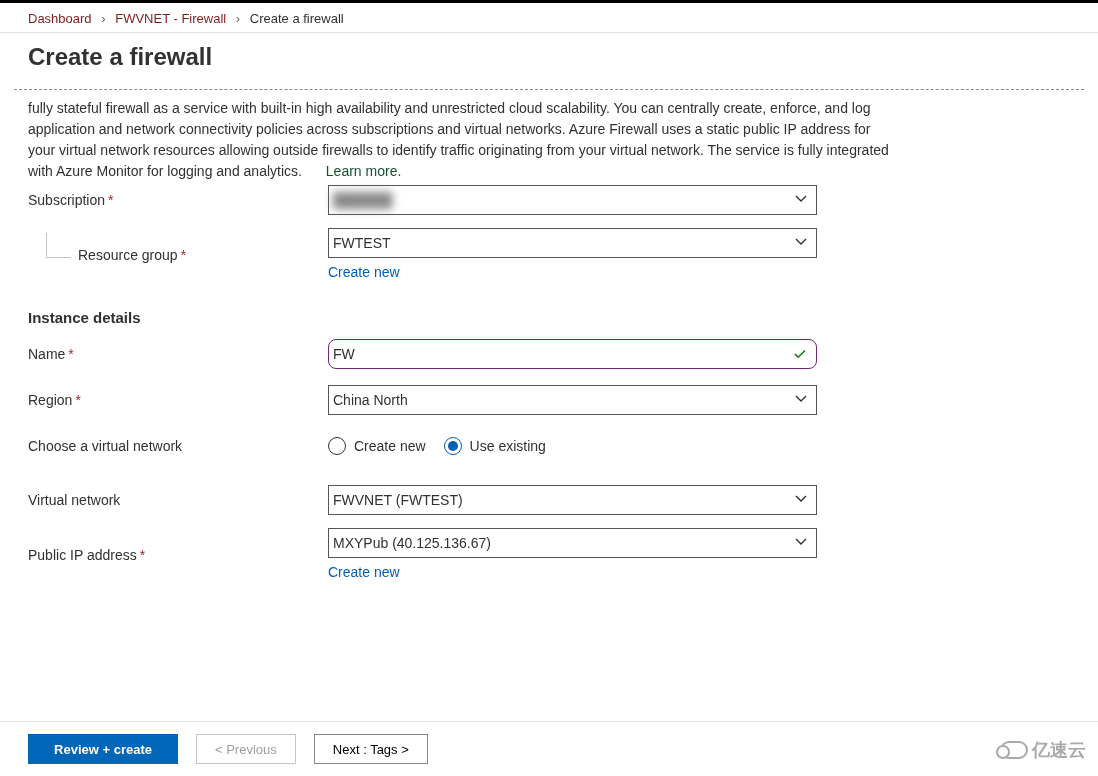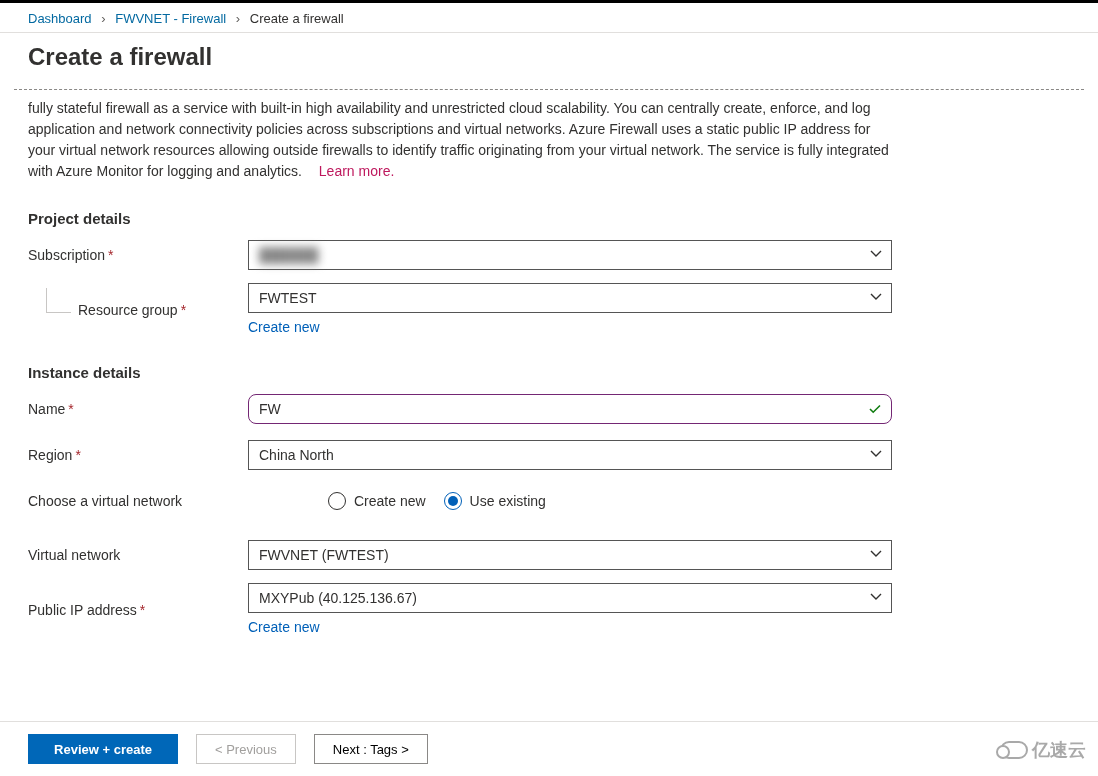--- a/index.html
+++ b/index.html
@@ -1,39 +1,39 @@
 <!DOCTYPE html>
 <html><head>
 <meta charset="utf-8">
 <style>
   * { box-sizing: border-box; font-family: "Segoe UI", Arial, sans-serif; }
   body { margin: 0; background: #fff; color: #323130; width: 1098px; }
   .topbar { height: 3px; background: #000; }
   .breadcrumb { padding: 8px 28px 6px; font-size: 13px; border-bottom: 1px solid #e1dfdd; }
-  .breadcrumb a { color: #0369a1; text-decoration: none; }
+  .breadcrumb a { color: #7f1d1d; text-decoration: none; }
   .breadcrumb .sep { color: #605e5c; margin: 0 6px; display: inline-block; }
   .breadcrumb .current { color: #323130; }
   .page-title { font-size: 24px; font-weight: 600; padding: 10px 28px 18px; }
   .dashed-sep { border-top: 1px dashed #8a8886; margin: 0 14px 0 14px; }
   .content { padding: 6px 28px 90px; max-width: 920px; }
   .desc { font-size: 14px; color: #323130; line-height: 1.5; padding-top: 2px; }
-  .desc a { color: #be185d; text-decoration: none; margin-left: 13px; }
+  .desc a { color: #14532d; text-decoration: none; margin-left: 20px; }
   .section-h { font-weight: 600; font-size: 15px; margin-top: 28px; margin-bottom: 10px; }
   .row { display: flex; align-items: center; min-height: 36px; margin-bottom: 10px; }
   .row-label { width: 300px; font-size: 14px; color: #323130; display:flex; align-items:center; }
   .row-label.indent { padding-left: 50px; position: relative; }
   .row-label.indent::before {
     content: ""; position: absolute; left: 18px; top: -14px; width: 24px; height: 24px;
     border-left: 1px solid #c8c6c4; border-bottom: 1px solid #c8c6c4;
   }
   .req { color: #a4262c; margin-left: 3px; }
   .row-ctrl { flex: 1; }
   .select, .textbox {
-    position: relative; width: 644px; height: 30px; border: 1px solid #555; background: #fff;
-    display: flex; align-items: center; padding: 0 30px 0 10px; font-size: 14px; color: #323130;
+    position: relative; width: 489px; height: 30px; border: 1px solid #555; background: #fff;
+    display: flex; align-items: center; padding: 0 30px 0 4px; font-size: 14px; color: #323130;
   }
   .select .chev { position: absolute; right: 8px; top: 6px; }
   .textbox { border-color: #742774; border-radius: 8px; }
   .textbox .check { position: absolute; right: 8px; top: 6px; }
   .blur-select .value { filter: blur(4px); color:#888; }
   .linkbtn { color: #0060b8; font-size: 14px; text-decoration: none; display: inline-block; margin-top: 6px; cursor:pointer;}
   .radio-row { display: flex; align-items: center; gap: 18px; }
   .radio { display: inline-flex; align-items: center; gap: 8px; font-size: 14px; cursor:pointer;}
   .radio .circle { width: 18px; height: 18px; border: 1px solid #323130; border-radius: 50%; display:inline-flex; align-items:center; justify-content:center;}
   .radio.selected .circle { border-color: #0060b8; }
@@ -68,21 +68,20 @@
 
 <div class="dashed-sep"></div>
 
 <div class="content">
 
   <div class="desc">
     <span>fully stateful firewall as a service with built-in high availability and unrestricted cloud scalability. You can centrally create, enforce, and log application and network connectivity policies across subscriptions and virtual networks. Azure Firewall uses a static public IP address for your virtual network resources allowing outside firewalls to identify traffic originating from your virtual network. The service is fully integrated with Azure Monitor for logging and analytics.</span>
     <a href="#">Learn more.</a>
   </div>
 
-  <div class="section-h">Project details</div>
 
   <div class="row">
     <div class="row-label">
       <span>Subscription</span>
         <span class="req">*</span>
     </div>
     <div class="row-ctrl">
       <div class="select blur-select">
         <span class="value">██████</span>
         <span class="chev">

